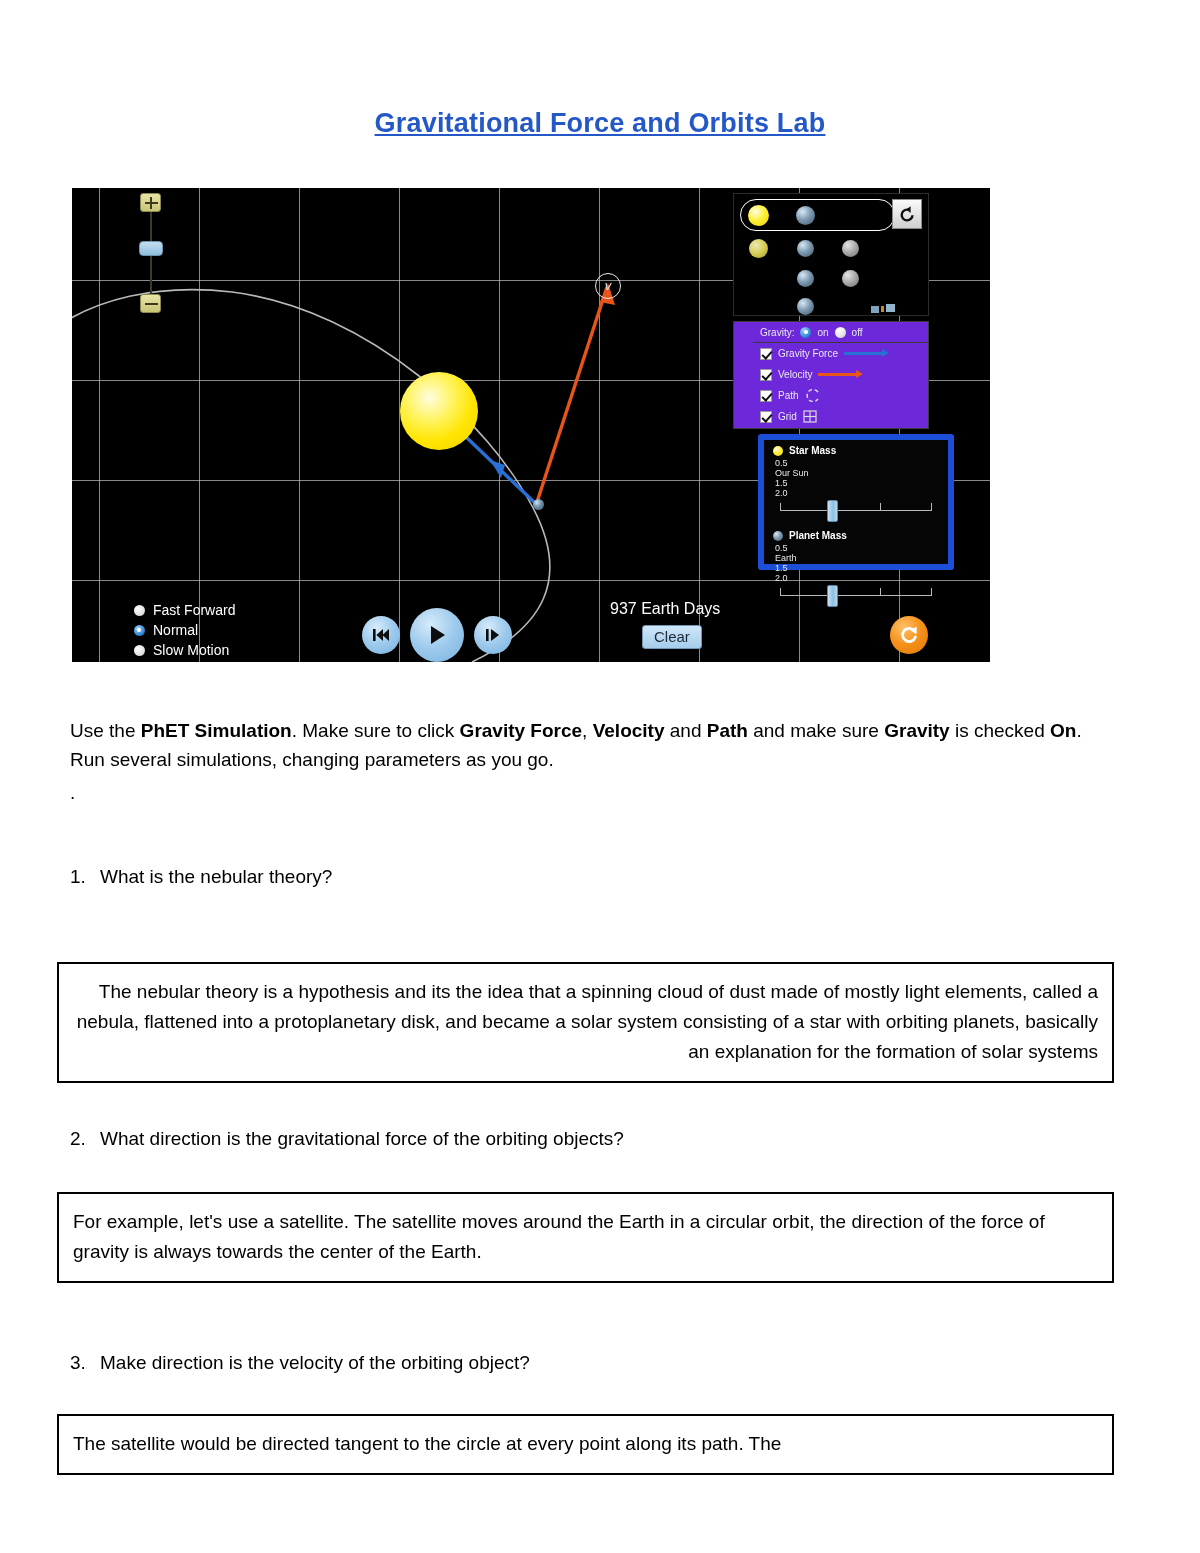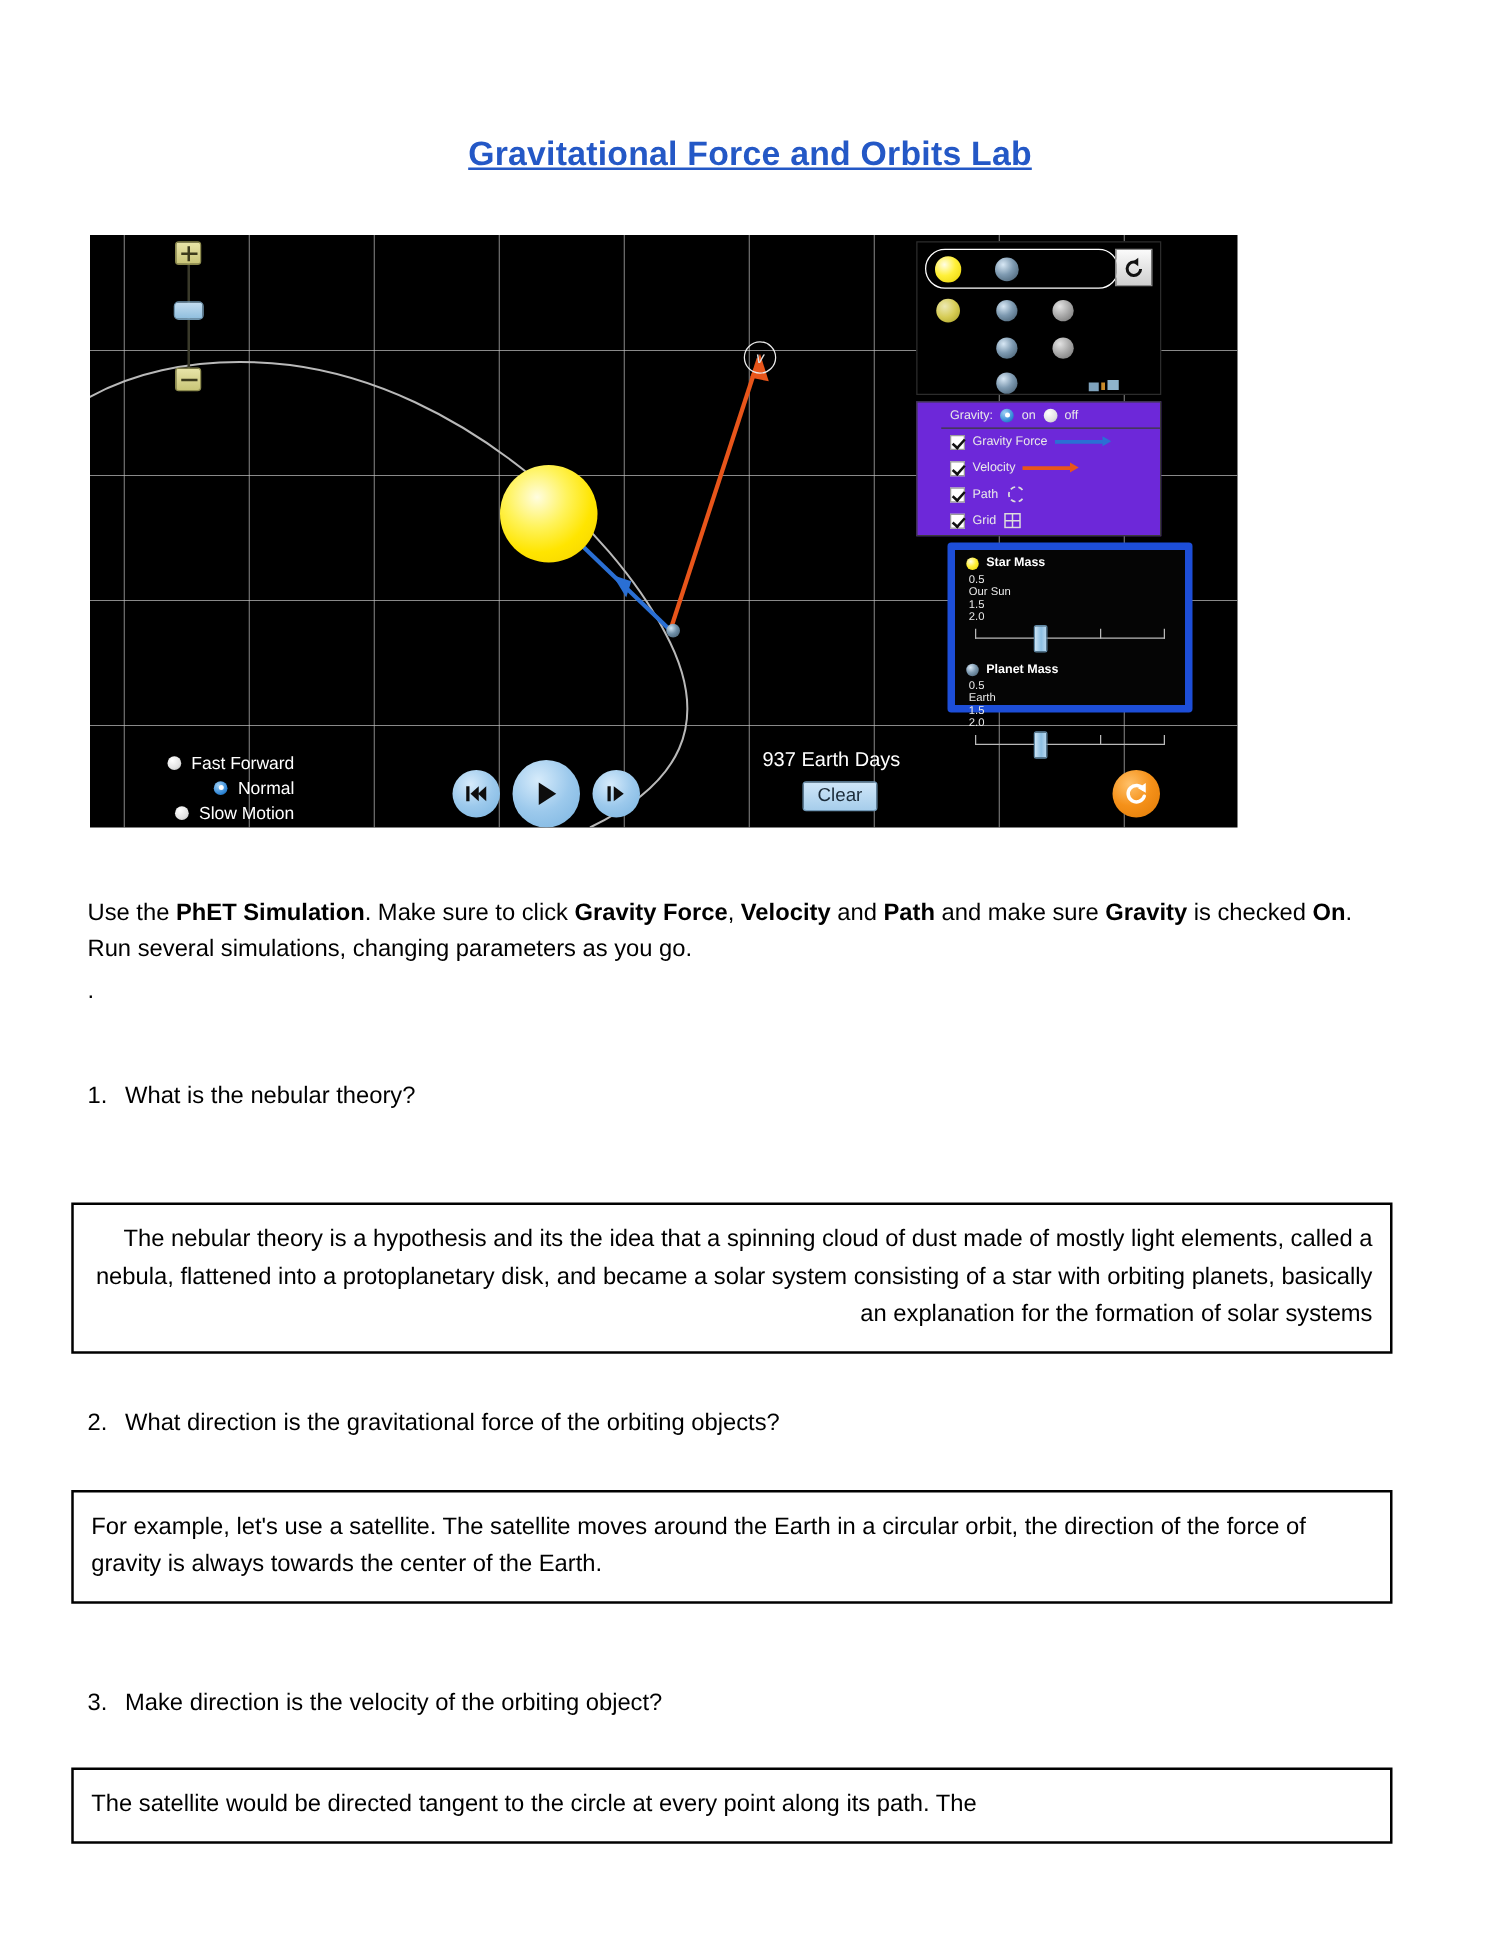--- a/index.html
+++ b/index.html
@@ -187,21 +187,21 @@
   .slider-knob {
     position: absolute; top: 1px; width: 11px; height: 22px;
     background: linear-gradient(90deg, #c9e2f4, #8dbfe2 55%, #b7d7ee);
     border: 1px solid #5f87a3; border-radius: 2px;
   }
 
   
   .speed-box { position: absolute; left: 62px; top: 412px; }
   .speed-row {
     display: flex; align-items: center; gap: 8px;
-    color: #ffffff; font-size: 14px; height: 20px; justify-content: flex-end;
+    color: #ffffff; font-size: 14px; height: 20px;
   }
   .play-row { position: absolute; left: 290px; top: 420px; display: flex; align-items: center; gap: 10px; }
   .ctrl-circ {
     border-radius: 50%;
     background: radial-gradient(circle at 38% 30%, #d6ebfb, #9cc9ec 50%, #7ab4e0 100%);
     display: flex; align-items: center; justify-content: center;
   }
   .c-sm { width: 38px; height: 38px; }
   .c-lg { width: 54px; height: 54px; }
   .days-label {

